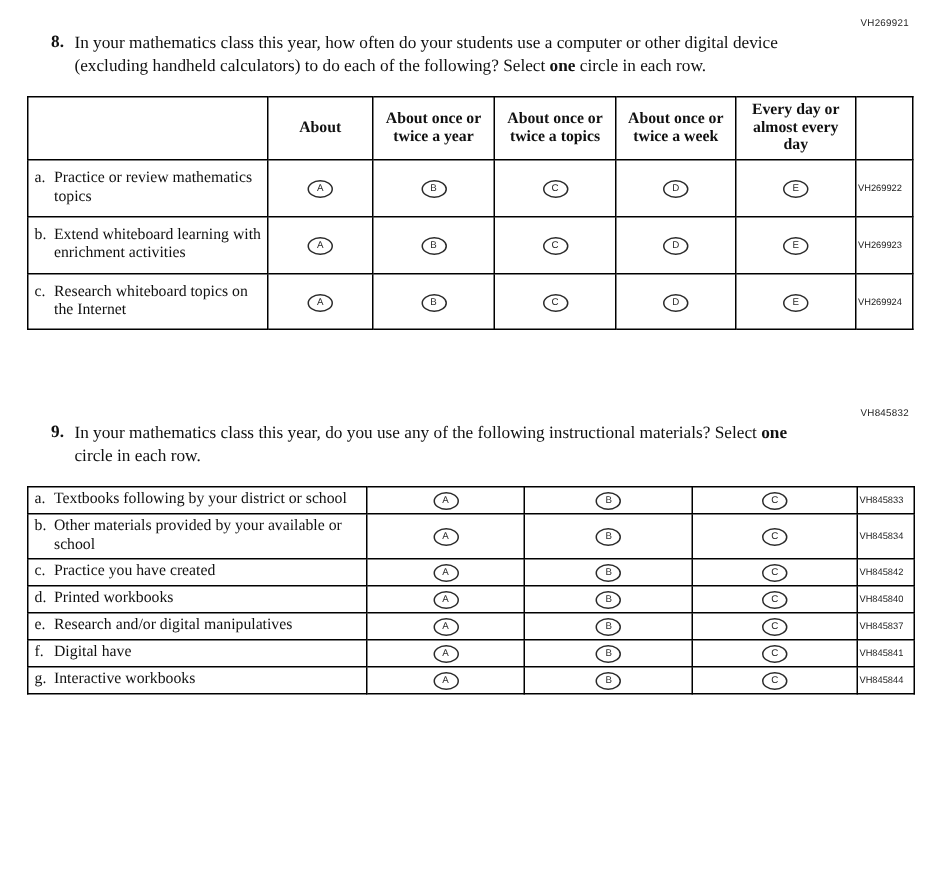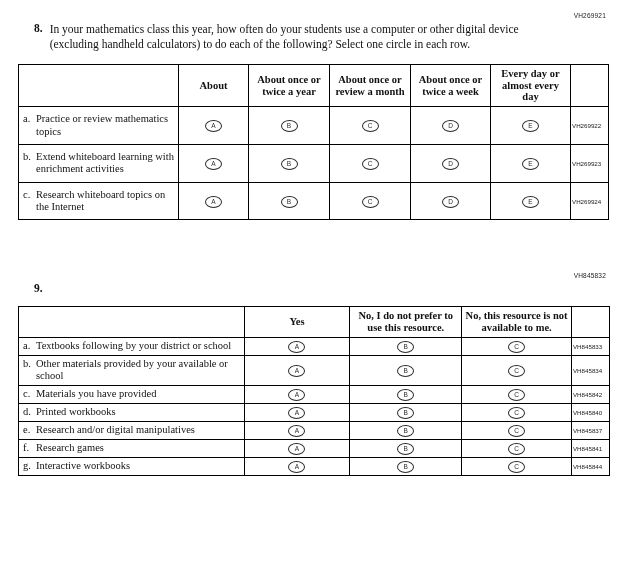--- a/index.html
+++ b/index.html
@@ -18,21 +18,21 @@
     font-family:"Liberation Sans","DejaVu Sans",sans-serif;
     color:#222;
     letter-spacing:.2px;
     margin-right:4px;
     height:8px;
   }
 
   .q-line { display:flex; margin:2px 0 0 16px; }
   .q-num { font-weight:bold; font-size:11.5px; margin-right:7px; flex:none; }
   .q-text { font-size:11.5px; line-height:1.3; width:498px; }
-  .q-text b { font-weight:normal; }
+  .q-text b { font-weight:bold; }
 
   table.grid {
     border-collapse:collapse;
     table-layout:fixed;
     margin-top:12px;
     font-size:10.5px;
   }
   .grid th, .grid td { border:1px solid #000; }
   .grid th {
     font-weight:bold;
@@ -93,21 +93,21 @@
           <col style="width:81px">
           <col style="width:80px">
           <col style="width:80px">
           <col style="width:38px">
       </colgroup>
       <tbody>
           <tr>
         <th></th>
         <th>About</th>
         <th>About once or twice a year</th>
-        <th>About once or review a month</th>
+        <th>About once or twice a topics</th>
         <th>About once or twice a week</th>
         <th>Every day or almost every day</th>
         <th></th>
       </tr>
       <tr>
         <td class="lbl-cell">
           <div class="row-label">
                 <span class="ltr">a.</span>
                 <span>Practice or review mathematics topics</span>
               </div>
@@ -148,38 +148,32 @@
         <td class="code-cell">VH269924</td>
       </tr>
     </tbody>
       </table>
   </div>
 
   <div class="gap-q9">
     <div class="ref-code">VH845832</div>
     <div class="q-line">
       <span class="q-num">9.</span>
+      <div class="q-text"><span>In your mathematics class this year, do you use any of the following instructional materials? Select </span><b>one</b><span> circle in each row.</span></div>
     </div>
 
     <table class="grid q9-grid">
       <colgroup>
         <col style="width:226px">
           <col style="width:106px">
           <col style="width:112px">
           <col style="width:110px">
           <col style="width:38px">
       </colgroup>
       <tbody>
-          <tr>
-        <th></th>
-        <th>Yes</th>
-        <th>No, I do not prefer to use this resource.</th>
-        <th>No, this resource is not available to me.</th>
-        <th></th>
-      </tr>
       <tr>
         <td class="lbl-cell">
           <div class="row-label">
                 <span class="ltr">a.</span>
                 <span>Textbooks following by your district or school</span>
               </div>
         </td>
         <td class="opt-cell"><span class="bubble">A</span></td>
         <td class="opt-cell"><span class="bubble">B</span></td>
         <td class="opt-cell"><span class="bubble">C</span></td>
@@ -194,21 +188,21 @@
         </td>
         <td class="opt-cell"><span class="bubble">A</span></td>
         <td class="opt-cell"><span class="bubble">B</span></td>
         <td class="opt-cell"><span class="bubble">C</span></td>
         <td class="code-cell">VH845834</td>
       </tr>
       <tr>
         <td class="lbl-cell">
           <div class="row-label">
                 <span class="ltr">c.</span>
-                <span>Materials you have provided</span>
+                <span>Practice you have created</span>
               </div>
         </td>
         <td class="opt-cell"><span class="bubble">A</span></td>
         <td class="opt-cell"><span class="bubble">B</span></td>
         <td class="opt-cell"><span class="bubble">C</span></td>
         <td class="code-cell">VH845842</td>
       </tr>
       <tr>
         <td class="lbl-cell">
           <div class="row-label">
@@ -230,21 +224,21 @@
         </td>
         <td class="opt-cell"><span class="bubble">A</span></td>
         <td class="opt-cell"><span class="bubble">B</span></td>
         <td class="opt-cell"><span class="bubble">C</span></td>
         <td class="code-cell">VH845837</td>
       </tr>
       <tr>
         <td class="lbl-cell">
           <div class="row-label">
                 <span class="ltr">f.</span>
-                <span>Research games</span>
+                <span>Digital have</span>
               </div>
         </td>
         <td class="opt-cell"><span class="bubble">A</span></td>
         <td class="opt-cell"><span class="bubble">B</span></td>
         <td class="opt-cell"><span class="bubble">C</span></td>
         <td class="code-cell">VH845841</td>
       </tr>
       <tr>
         <td class="lbl-cell">
           <div class="row-label">

